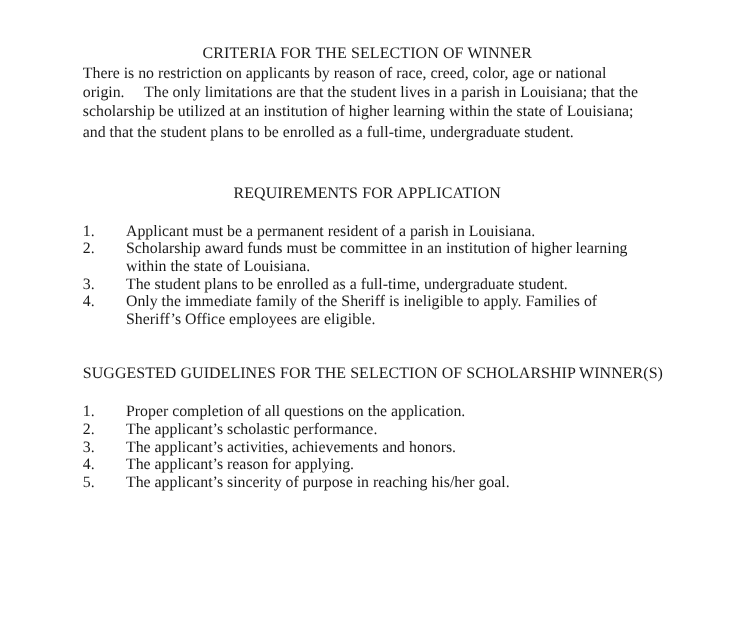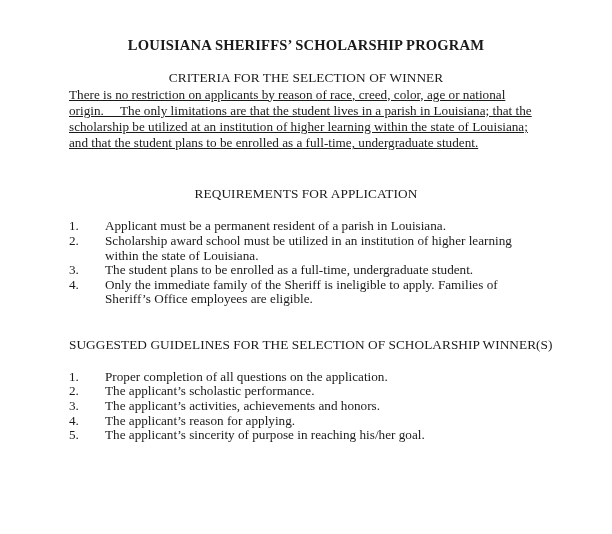--- a/index.html
+++ b/index.html
@@ -47,21 +47,21 @@
 
   
   .para {
     font-size: 13.2px;
     line-height: 16.2px;
     text-align: left;
     margin: 0;
   }
 
   .para-intro { margin-top: 31px; }
-  .para-criteria { margin-top: 1px; text-decoration: underline; }
+  .para-criteria { margin-top: 1px; }
 
   
   .section-heading {
     text-align: center;
     font-weight: normal;
     font-size: 13.3px;
     line-height: 16px;
     letter-spacing: 0.1px;
     white-space: nowrap;
   }
@@ -93,36 +93,35 @@
     max-width: 438px;
   }
 </style>
 </head>
 <body>
 
 <div class="page">
   <div class="content">
 
     <div class="doc-title">
-      <span class="line">LOUISIANA SHERIFFS’ SCHOLARSHIP PROGRAM</span>
     </div>
 
 
     <div class="section-heading heading-criteria">CRITERIA FOR THE SELECTION OF WINNER</div>
     <p class="para para-criteria">There is no restriction on applicants by reason of race, creed, color, age or national origin.  The only limitations are that the student lives in a parish in Louisiana; that the scholarship be utilized at an institution of higher learning within the state of Louisiana; and that the student plans to be enrolled as a full-time, undergraduate student.</p>
 
     <div class="section-heading heading-requirements">REQUIREMENTS FOR APPLICATION</div>
     <ul class="num-list list-requirements">
       <li class="num-item">
         <span class="num-marker">1.</span>
         <span class="num-text">Applicant must be a permanent resident of a parish in Louisiana.</span>
       </li>
       <li class="num-item">
         <span class="num-marker">2.</span>
-        <span class="num-text">Scholarship award school must be utilized in an institution of higher learning within the state of Louisiana.</span>
+        <span class="num-text">Scholarship award funds must be committee in an institution of higher learning within the state of Louisiana.</span>
       </li>
       <li class="num-item">
         <span class="num-marker">3.</span>
         <span class="num-text">The student plans to be enrolled as a full-time, undergraduate student.</span>
       </li>
       <li class="num-item">
         <span class="num-marker">4.</span>
         <span class="num-text">Only the immediate family of the Sheriff is ineligible to apply. Families of Sheriff’s Office employees are eligible.</span>
       </li>
     </ul>

